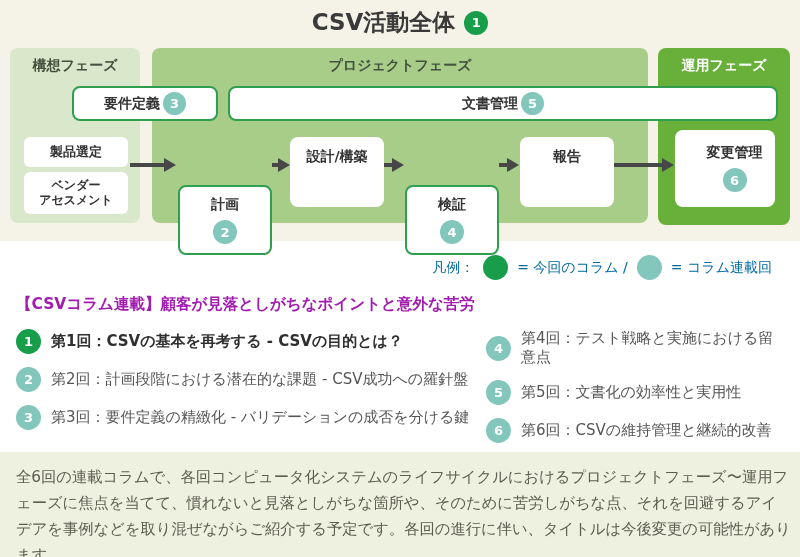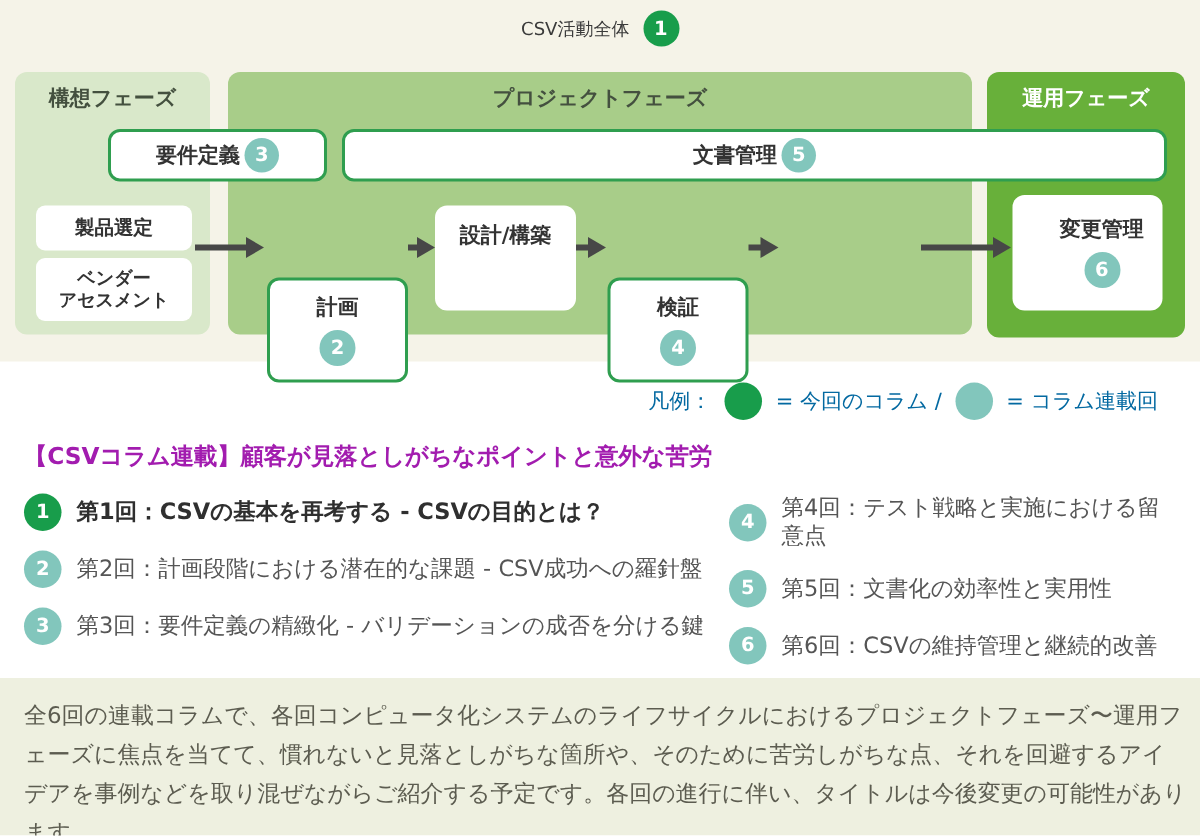--- a/index.html
+++ b/index.html
@@ -7,21 +7,21 @@
   body {
     font-family:"DejaVu Sans","Liberation Sans",sans-serif;
     background:#ffffff;
     overflow:hidden;
   }
   .page { width:800px; height:557px; display:flex; flex-direction:column; background:#fff; }
 
   
   .top { position:relative; height:241px; background:#f5f3e8; flex:none; }
   .title-row { position:absolute; top:7px; left:0; width:100%; display:flex; justify-content:center; align-items:center; gap:9px; }
-  .title-text { font-size:12px; font-weight:normal; color:#3a3a3a; }
+  .title-text { font-size:23px; font-weight:bold; color:#3a3a3a; }
 
   .badge {
     border-radius:50%; display:flex; align-items:center; justify-content:center;
     color:#fff; font-size:13px; font-weight:bold; flex:none;
   }
   .badge.green { background:#189d4b; }
   .badge.teal  { background:#82c6bc; }
   .badge.sz24 { width:24px; height:24px; }
   .badge.sz23 { width:23px; height:23px; }
   .badge.sz25 { width:25px; height:25px; }
@@ -133,20 +133,23 @@
       <span class="box-label">計画</span>
       <span class="badge teal sz24">2</span>
     </div>
     <div class="fbox" id="box-design">
       <span class="box-label">設計/構築</span>
     </div>
     <div class="fbox hl" id="box-verify">
       <span class="box-label">検証</span>
       <span class="badge teal sz24">4</span>
     </div>
+    <div class="fbox" id="box-report">
+      <span class="box-label">報告</span>
+    </div>
     <div class="fbox" id="box-change">
       <span class="box-label">変更管理</span>
       <span class="badge teal sz24">6</span>
     </div>
 
     <div class="arrow" id="arrow-1">
         <span class="shaft"></span>
         <span class="head"></span>
       </div>
     <div class="arrow" id="arrow-2">

